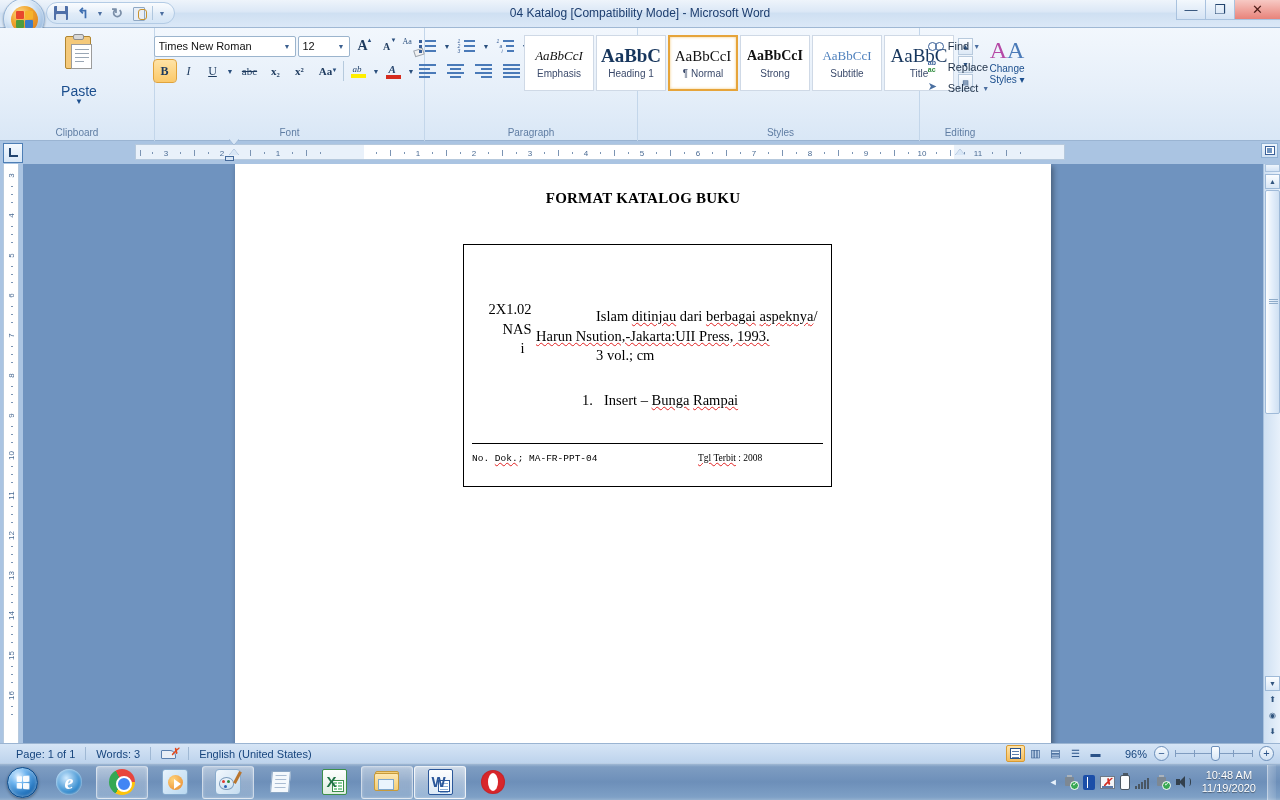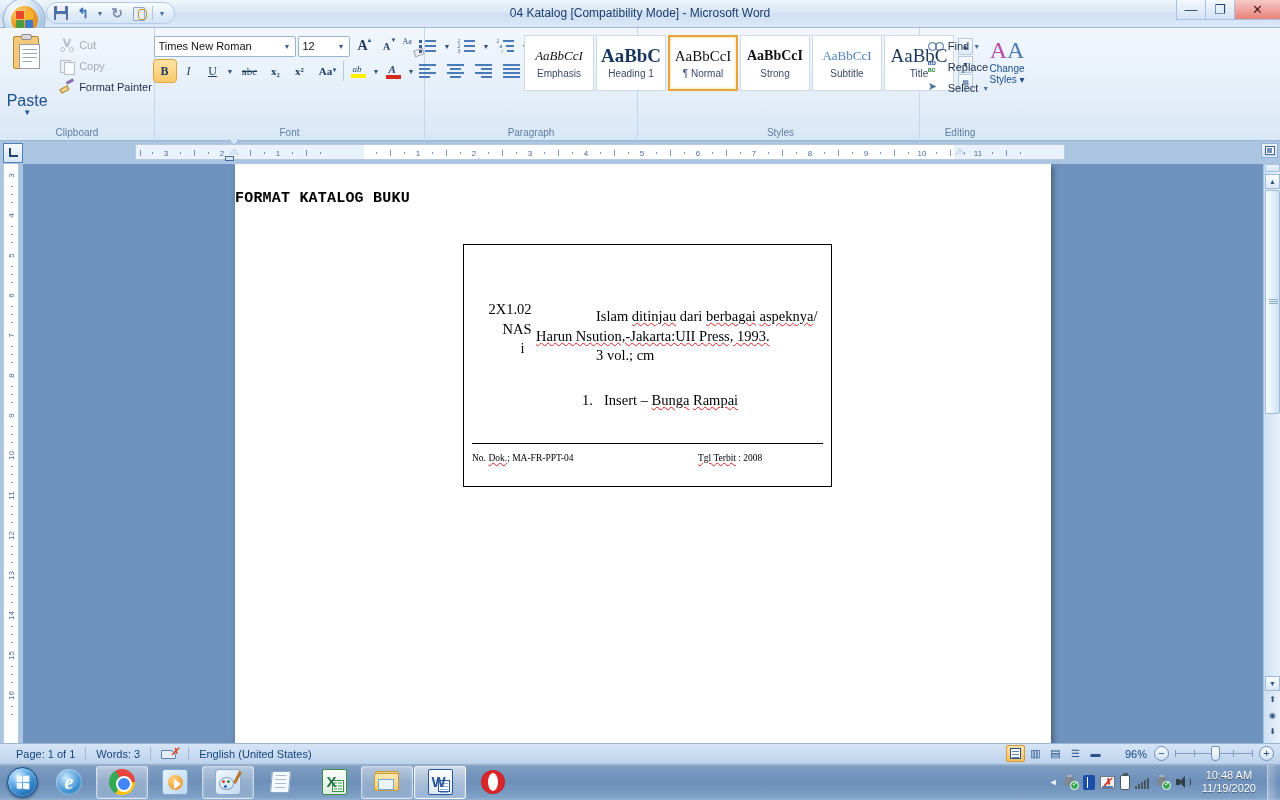--- a/index.html
+++ b/index.html
@@ -123,21 +123,21 @@
     width:52px; display:flex;flex-direction:column;align-items:center;
     padding-top:2px; cursor:pointer;border-radius:3px;
   }
   .paste-big{
     width:34px;height:40px;position:relative;
   }
   .pb-board{position:absolute;left:3px;top:2px;width:26px;height:33px;background:#f4c97a;border:1px solid #b08530;border-radius:2px}
   .pb-clip{position:absolute;left:11px;top:0px;width:11px;height:6px;background:#d8d8d8;border:1px solid #8d8d8d;border-radius:2px}
   .pb-page{position:absolute;left:9px;top:10px;width:21px;height:25px;background:#fff;border:1px solid #9c9c9c}
   .pb-page i{position:absolute;left:3px;height:1px;background:#9aa7b5;width:14px}
-  .paste-label{font-size:16px;color:#1c4f8e;margin-top:18px}
+  .paste-label{font-size:14px;color:#1c4f8e;margin-top:9px}
   .paste-caret{font-size:8px;color:#1c4f8e;line-height:6px}
   .clip-small{display:flex;flex-direction:column;gap:1px;padding-top:3px}
   .mini-btn{
     display:flex;align-items:center;gap:4px;height:20px;padding:0 5px 0 2px;
     border-radius:3px;cursor:pointer;font-size:11px;white-space:nowrap;
   }
   .mini-btn.disabled{color:#a7adb6;cursor:default}
   .mini-btn:not(.disabled){color:#1d2f46}
   .ico16{width:16px;height:16px;position:relative;flex:0 0 16px}
   .cut-ico::before,.cut-ico::after{content:"";position:absolute;top:1px;left:7px;width:1.5px;height:9px;background:#b9bec6;transform-origin:bottom}
@@ -273,39 +273,39 @@
   .vruler .strip .white{position:absolute;left:0;right:0;background:#fff}
   .vruler .vn{position:absolute;left:0;right:0;text-align:center;font-size:8px;color:#4a6b94;line-height:7px;transform:rotate(-90deg);font-family:"Liberation Sans",sans-serif}
   .vruler .vd{position:absolute;left:7px;width:2px;height:1px;background:#7b94b3}
 
   .doc-area{flex:1;position:relative;overflow:hidden;background:#6f93bf}
   .page{
     position:absolute;left:212px;top:0;width:816px;height:735px;background:#fff;
     box-shadow:2px 2px 6px rgba(0,0,0,.4);
   }
   .doc-title{
-    position:absolute;left:0;right:0;top:26px;text-align:left;
-    font-family:Liberation Mono, monospace;font-weight:bold;font-size:15px;color:#000;
+    position:absolute;left:0;right:0;top:26px;text-align:center;
+    font-family:Liberation Serif, serif;font-weight:bold;font-size:15px;color:#000;
     letter-spacing:.2px;
   }
   .cat-box{
     position:absolute;left:228px;top:80px;width:369px;height:243px;
     border:1.3px solid #000;background:#fff;
   }
   .cat-inner{position:relative;width:100%;height:100%;font-family:"Liberation Serif",serif;font-size:14.5px;color:#000;line-height:19.5px}
   .c-call{position:absolute;left:10px;top:55px;width:72px;text-align:center}
   .c-call .l1{padding-left:0}
   .c-call .l2{padding-left:14px}
   .c-call .l3{padding-left:25px}
   .c-body{position:absolute;left:72px;top:62px;width:290px}
   .c-body .ind{padding-left:60px}
   .c-subj{position:absolute;left:118px;top:146px}
   .c-subj .num{display:inline-block;width:22px}
   .hr-foot{position:absolute;left:8px;right:8px;top:198px;height:1.3px;background:#000}
-  .foot-l{position:absolute;left:8px;top:204px;font-size:9.5px;font-family:Liberation Serif, serif}
+  .foot-l{position:absolute;left:8px;top:204px;font-size:9.5px;font-family:Liberation Mono, monospace}
   .foot-r{position:absolute;left:234px;top:204px;font-size:9.5px;font-family:"Liberation Serif",serif}
   .sq{
     text-decoration: underline;
     text-decoration-style: wavy;
     text-decoration-color: #e02020;
     text-decoration-thickness: 1px;
     text-underline-offset: 1px;
   }
 
   
@@ -533,40 +533,20 @@
                 <span class="pb-clip"></span>
               <span class="pb-page">
                   <i style="top:4px"></i>
                   <i style="top:8px"></i>
                   <i style="top:12px"></i>
                   <i style="top:16px;width:9px"></i>
                 </span>
             </div>
             <div class="paste-label">Paste</div>
             <div class="paste-caret">▼</div>
-          </div>
-          <div class="clip-small">
-            <div class="mini-btn disabled">
-              <span class="ico16 cut-ico">
-                  <i class="cut-d1"></i>
-                  <i class="cut-d2"></i>
-                </span>
-              <span>Cut</span>
-            </div>
-            <div class="mini-btn disabled">
-              <span class="ico16 copy-ico"></span>
-              <span>Copy</span>
-            </div>
-            <div class="mini-btn">
-              <span class="ico16 fp-ico">
-                  <i class="brush"></i>
-                  <i class="handle"></i>
-                </span>
-              <span>Format Painter</span>
-            </div>
           </div>
         </div>
       </div>
       <div class="group-label">Clipboard</div>
     </div>
 
     <div class="group font-group">
       <div class="group-body">
         <div class="font-rows">
           <div class="row">

